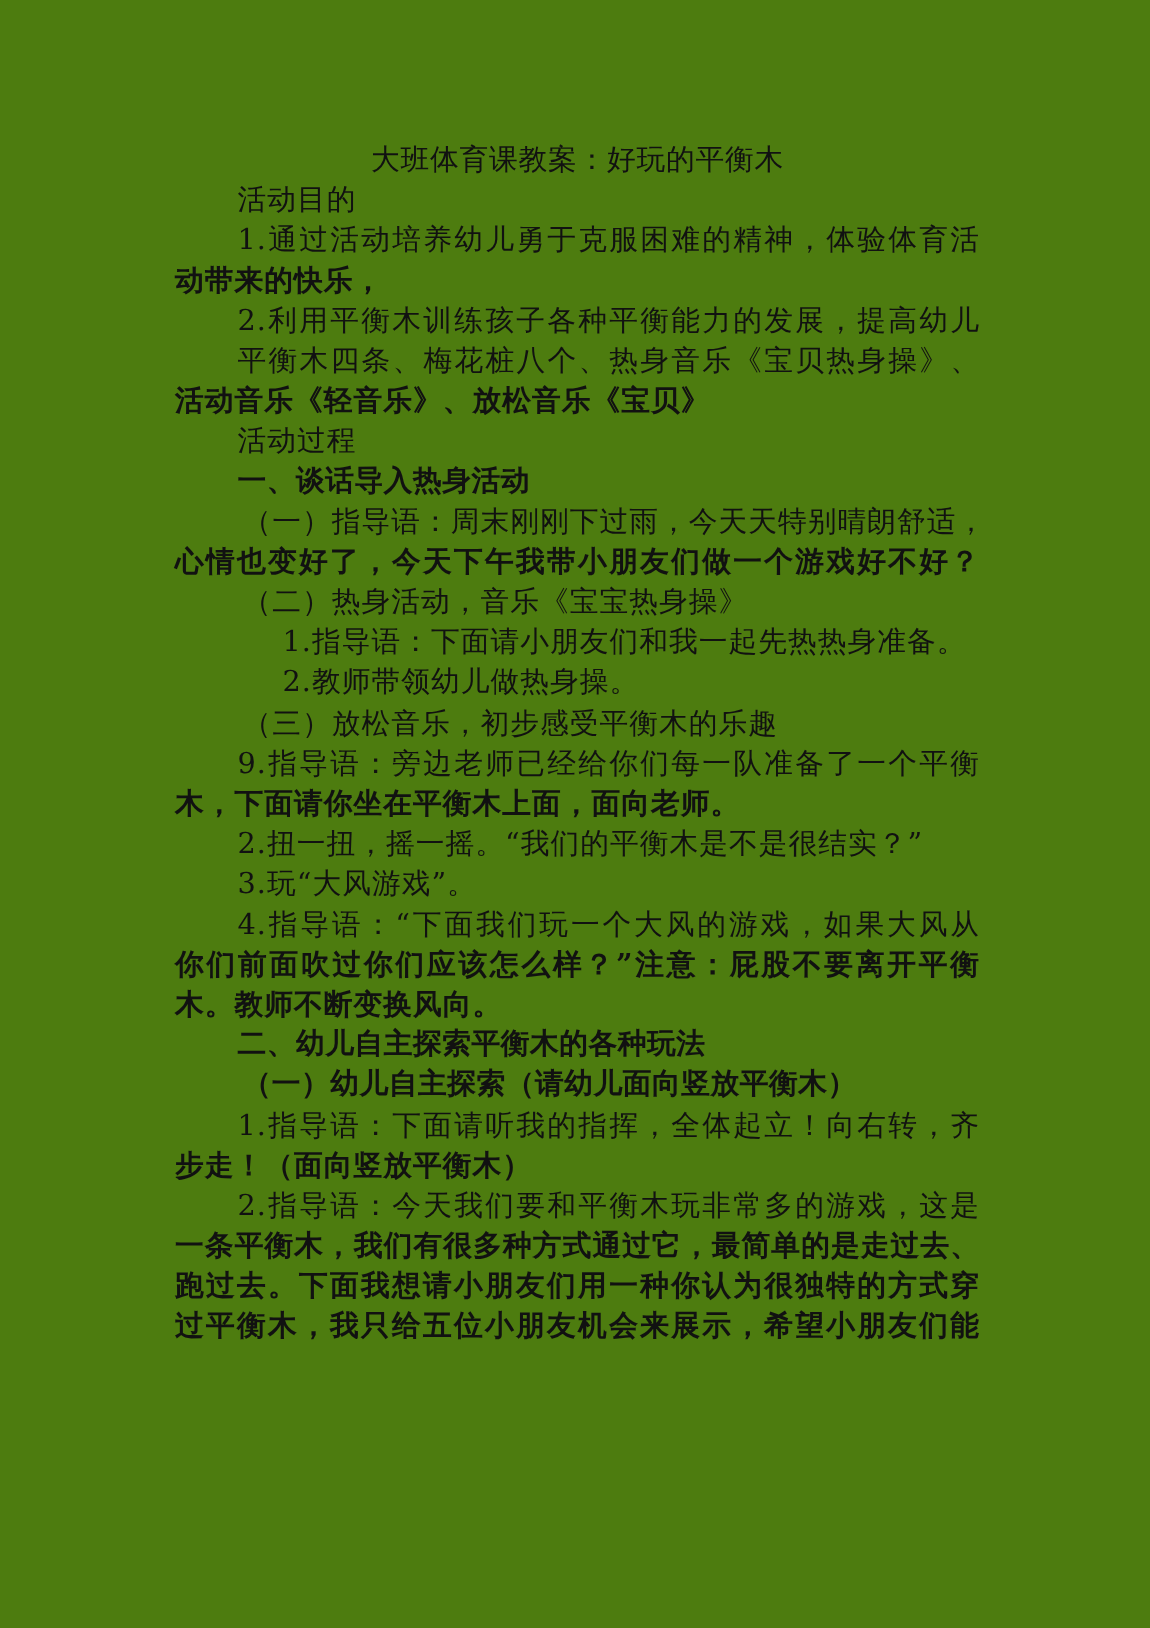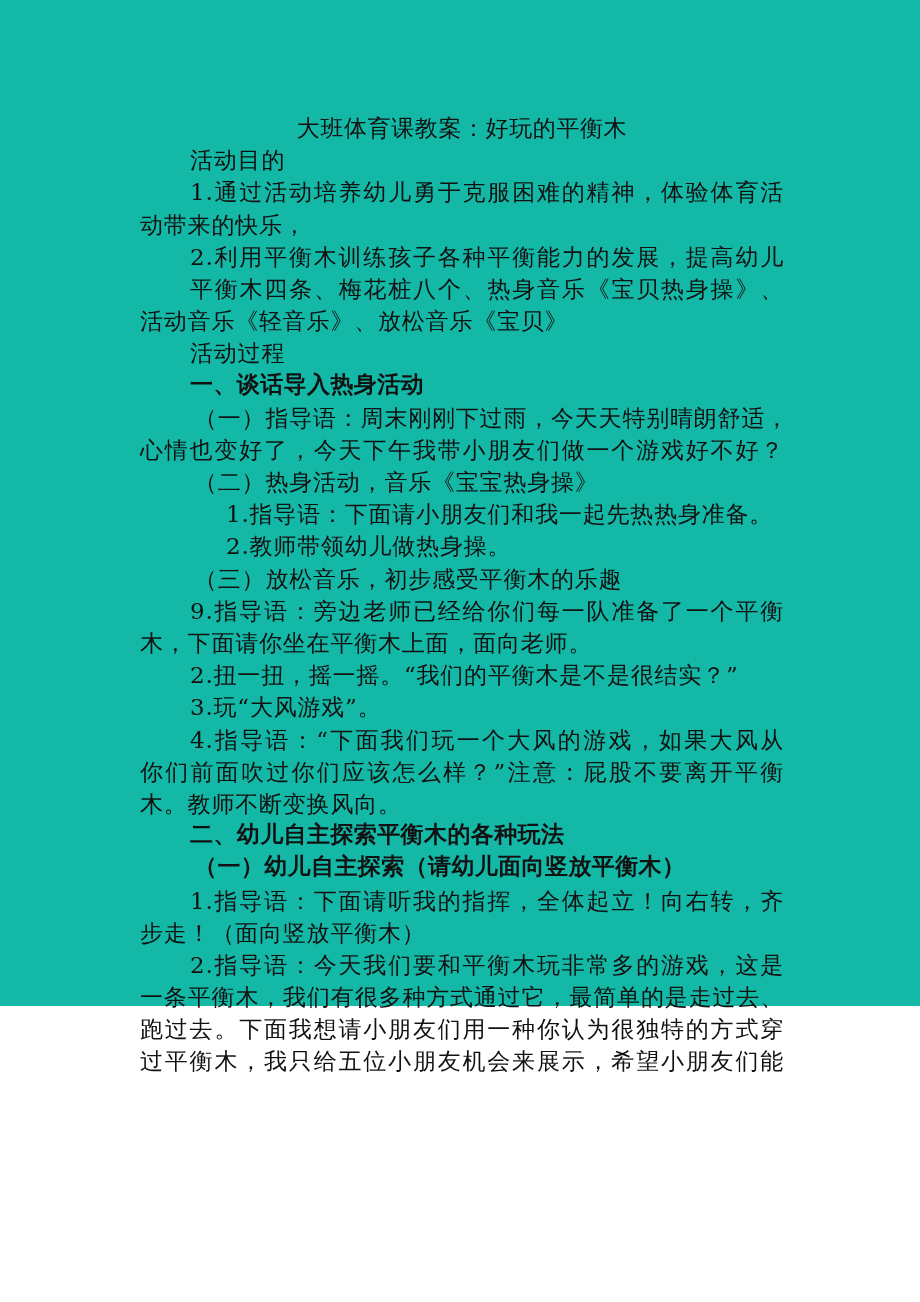--- a/index.html
+++ b/index.html
@@ -13,22 +13,22 @@
       position: relative;
       overflow: hidden;
       font-family: "DejaVu Serif", "Liberation Serif", serif;
       color: #111111;
     }
     .page {
       position: absolute;
       left: 0;
       top: 0;
       width: 920px;
-      height: 1006px;
-      background: #14b8a6;
+      height: 1302px;
+      background: #4d7c0f;
     }
     .content {
       position: absolute;
       left: 140px;
       top: 112px;
       width: 644px;
     }
     .line {
       font-size: 23px;
       line-height: 32.2px;
@@ -37,21 +37,21 @@
       letter-spacing: 0.8px;
     }
     .title {
       text-align: center;
       padding-left: 0;
       letter-spacing: 0.6px;
     }
     .ind2 { padding-left: 50px; }
     .ind2b { padding-left: 54px; }
     .ind3 { padding-left: 86px; }
-    .ind0 { padding-left: 0; }
+    .ind0 { padding-left: 0; font-weight: bold; }
     .bold {
       font-family: Liberation Mono, monospace;
       font-weight: bold;
       letter-spacing: 0.4px;
     }
     .justify {
       text-align: justify;
       text-align-last: justify;
       width: 644px;
       box-sizing: border-box;

